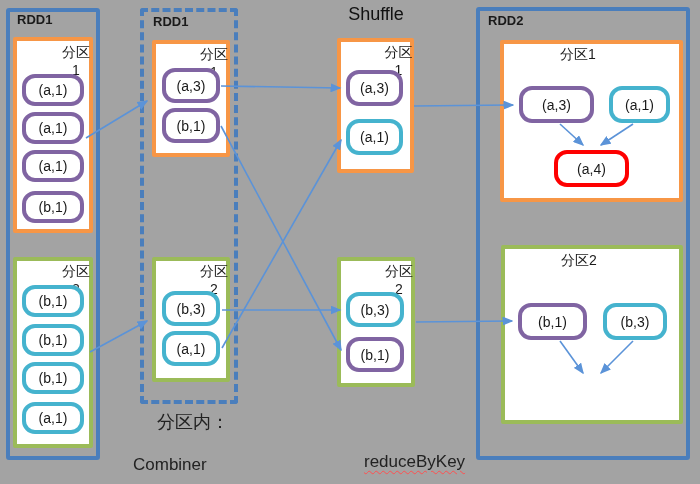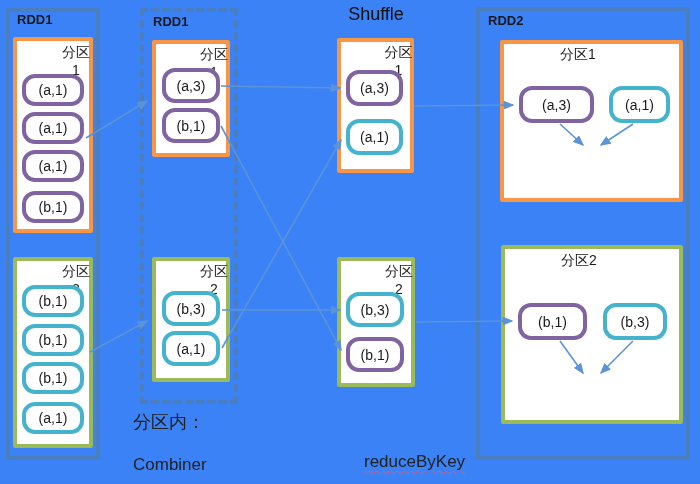--- a/index.html
+++ b/index.html
@@ -1,37 +1,37 @@
 <!DOCTYPE html>
 <html><head>
 <meta charset="utf-8">
 <style>
   html,body{margin:0;padding:0;background:#fff;}
   .canvas{
-    position:relative;width:700px;height:484px;background:#3b82f6;overflow:hidden;
+    position:relative;width:700px;height:484px;background:#a3a3a3;overflow:hidden;
     font-family:"Liberation Sans","DejaVu Sans",sans-serif;color:#1a1a1a;
   }
   .canvas *{box-sizing:border-box;}
   .rdd-box{position:absolute;border:4px solid #4a7ebc;border-radius:3px;background:transparent;}
   .rdd-box.dashed{border-style:dashed;}
   .part{position:absolute;border-radius:2px;background:#fff;}
   .part.orange{border:4px solid #f79646;}
   .part.green{border:4px solid #9bbb59;}
   .cell{
     position:absolute;background:#fff;border-radius:13px;
     display:flex;align-items:center;justify-content:center;
     font-size:14px;line-height:1;color:#1a1a1a;
   }
   .cell.purple{border:4px solid #8064a2;}
   .cell.cyan{border:4px solid #45b3ce;}
   .cell.red{border:4px solid #fe0000;}
   .rdd-title{position:absolute;font-size:13px;font-weight:bold;color:#1a1a1a;}
   .part-label{position:absolute;font-size:14px;text-align:center;color:#1a1a1a;padding-left:46px;}
   .stage-title{position:absolute;font-size:18px;text-align:center;color:#111;}
-  .caption-zh{position:absolute;font-size:18px;color:#222;}
+  .caption-zh{position:absolute;font-size:18px;color:#222;margin-left:24px;}
   .caption-en{position:absolute;font-size:17px;color:#222;}
   .caption-en.misspelled{
     text-decoration:underline;text-decoration-style:wavy;
     text-decoration-color:#ff5050;text-decoration-thickness:1px;text-underline-offset:3px;margin-left:36px;
   }
   svg.arrows{position:absolute;left:0;top:0;pointer-events:none;}
   svg.arrows line{stroke:#5b93d8;stroke-width:1.6;}
 </style>
 </head>
 <body>
@@ -85,20 +85,21 @@
 
   <div class="caption-en misspelled" style="left:328px;top:452px;">reduceByKey</div>
 
   <div class="rdd-box" style="left:476px;top:7px;width:214px;height:453px;"></div>
   <div class="rdd-title" style="left:488px;top:13px;">RDD2</div>
 
   <div class="part orange" style="left:500px;top:40px;width:183px;height:162px;"></div>
   <div class="part-label" style="left:500px;top:46px;width:110px;">分区1</div>
   <div class="cell purple" style="left:519px;top:86px;width:75px;height:37px;">(a,3)</div>
   <div class="cell cyan" style="left:609px;top:86px;width:61px;height:37px;">(a,1)</div>
+  <div class="cell red" style="left:554px;top:150px;width:75px;height:37px;">(a,4)</div>
 
   <div class="part green" style="left:501px;top:245px;width:182px;height:179px;"></div>
   <div class="part-label" style="left:501px;top:252px;width:110px;">分区2</div>
   <div class="cell purple" style="left:518px;top:303px;width:69px;height:37px;">(b,1)</div>
   <div class="cell cyan" style="left:603px;top:303px;width:64px;height:37px;">(b,3)</div>
 
   <svg class="arrows" width="700" height="484" viewBox="0 0 700 484">
     <defs>
       <marker id="ah" markerUnits="userSpaceOnUse" markerWidth="11" markerHeight="9" refX="9.5" refY="4.5" orient="auto">
         <path d="M0,0 L11,4.5 L0,9 z" fill="#5b93d8"></path>

